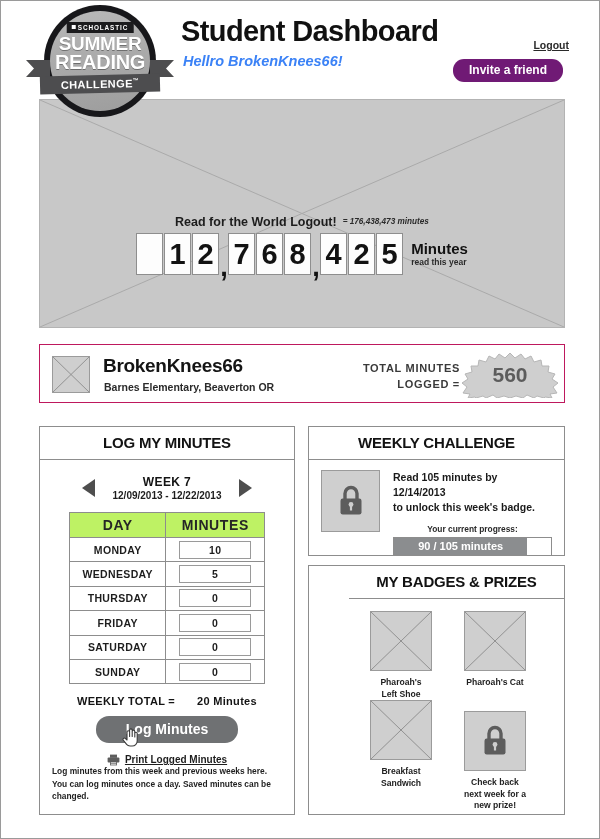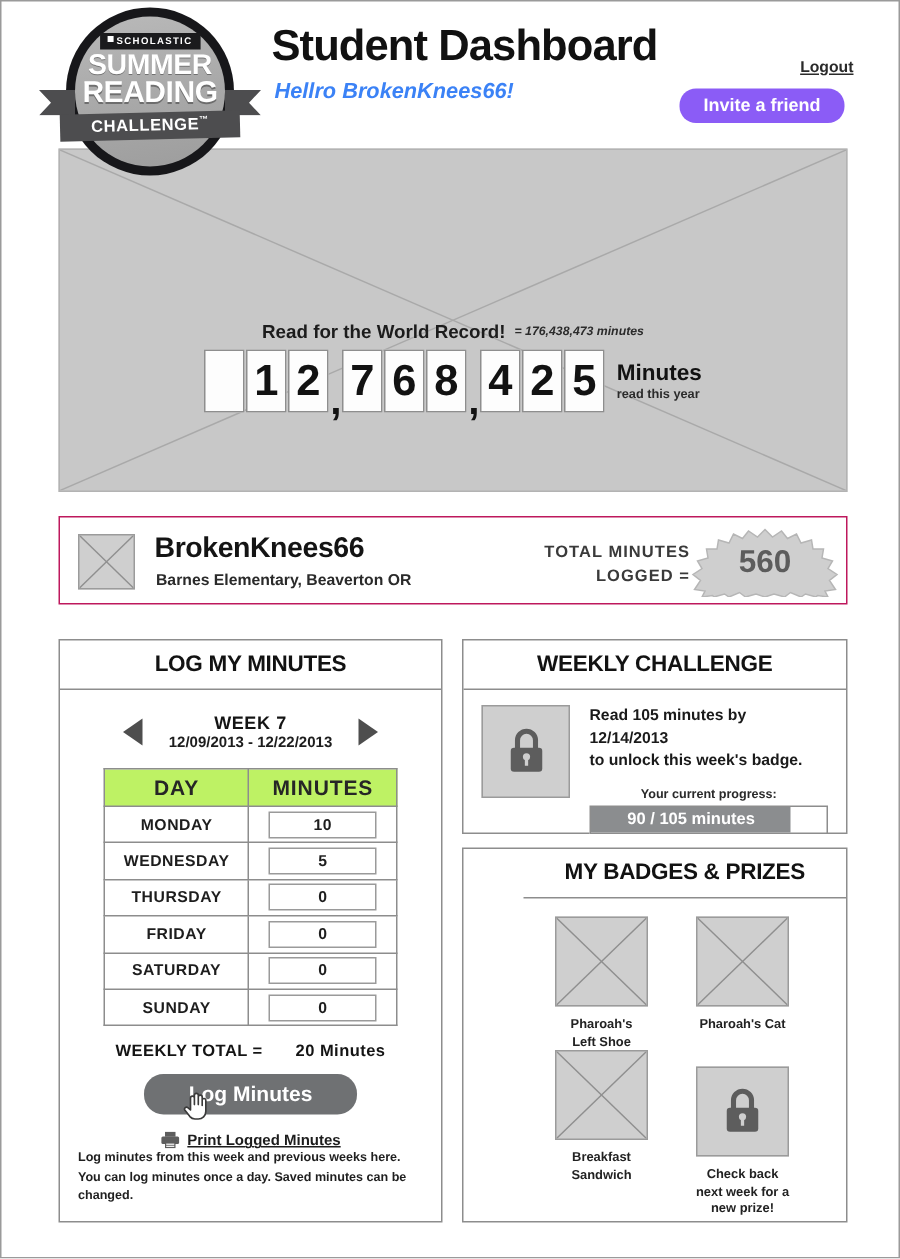--- a/index.html
+++ b/index.html
@@ -75,21 +75,21 @@
     font-size: 14.5px; font-style: italic; font-weight: bold;
     color: #3b82f6;
   }
   .logout {
     position: absolute; right: 30px; top: 38px;
     font-size: 10.5px; font-weight: bold; color: #2a2a2a;
     text-decoration: underline; cursor: pointer;
   }
   .invite-btn {
     position: absolute; right: 36px; top: 58px;
-    background: #8b5cf6; color: #ffffff;
+    background: #701a75; color: #ffffff;
     font-size: 12px; font-weight: bold;
     border-radius: 11px; padding: 4px 16px 5px 16px;
     border: none; cursor: pointer;
     font-family: "Liberation Sans", sans-serif;
   }
 
   
   .hero {
     position: absolute; left: 38px; top: 98px;
     width: 526px; height: 229px;
@@ -311,21 +311,21 @@
     <div class="logout">Logout</div>
     <button class="invite-btn">Invite a friend</button>
   </div>
 
   <div class="hero">
     <svg class="xmark" viewBox="0 0 526 229" preserveAspectRatio="none">
       <line x1="0" y1="0" x2="526" y2="229" stroke="#a9a9a9" stroke-width="1"></line>
       <line x1="526" y1="0" x2="0" y2="229" stroke="#a9a9a9" stroke-width="1"></line>
     </svg>
     <div class="hero-inner">
-      <span class="wr-label">Read for the World Record!</span><span class="wr-sub">= 176,438,473 minutes</span>
+      <span class="wr-label">Read for the World Logout!</span><span class="wr-sub">= 176,438,473 minutes</span>
       <div class="counter">
         <div class="digit"></div>
         <div class="digit">1</div>
         <div class="digit">2</div>
         <div class="comma">,</div>
         <div class="digit">7</div>
         <div class="digit">6</div>
         <div class="digit">8</div>
         <div class="comma">,</div>
         <div class="digit">4</div>

